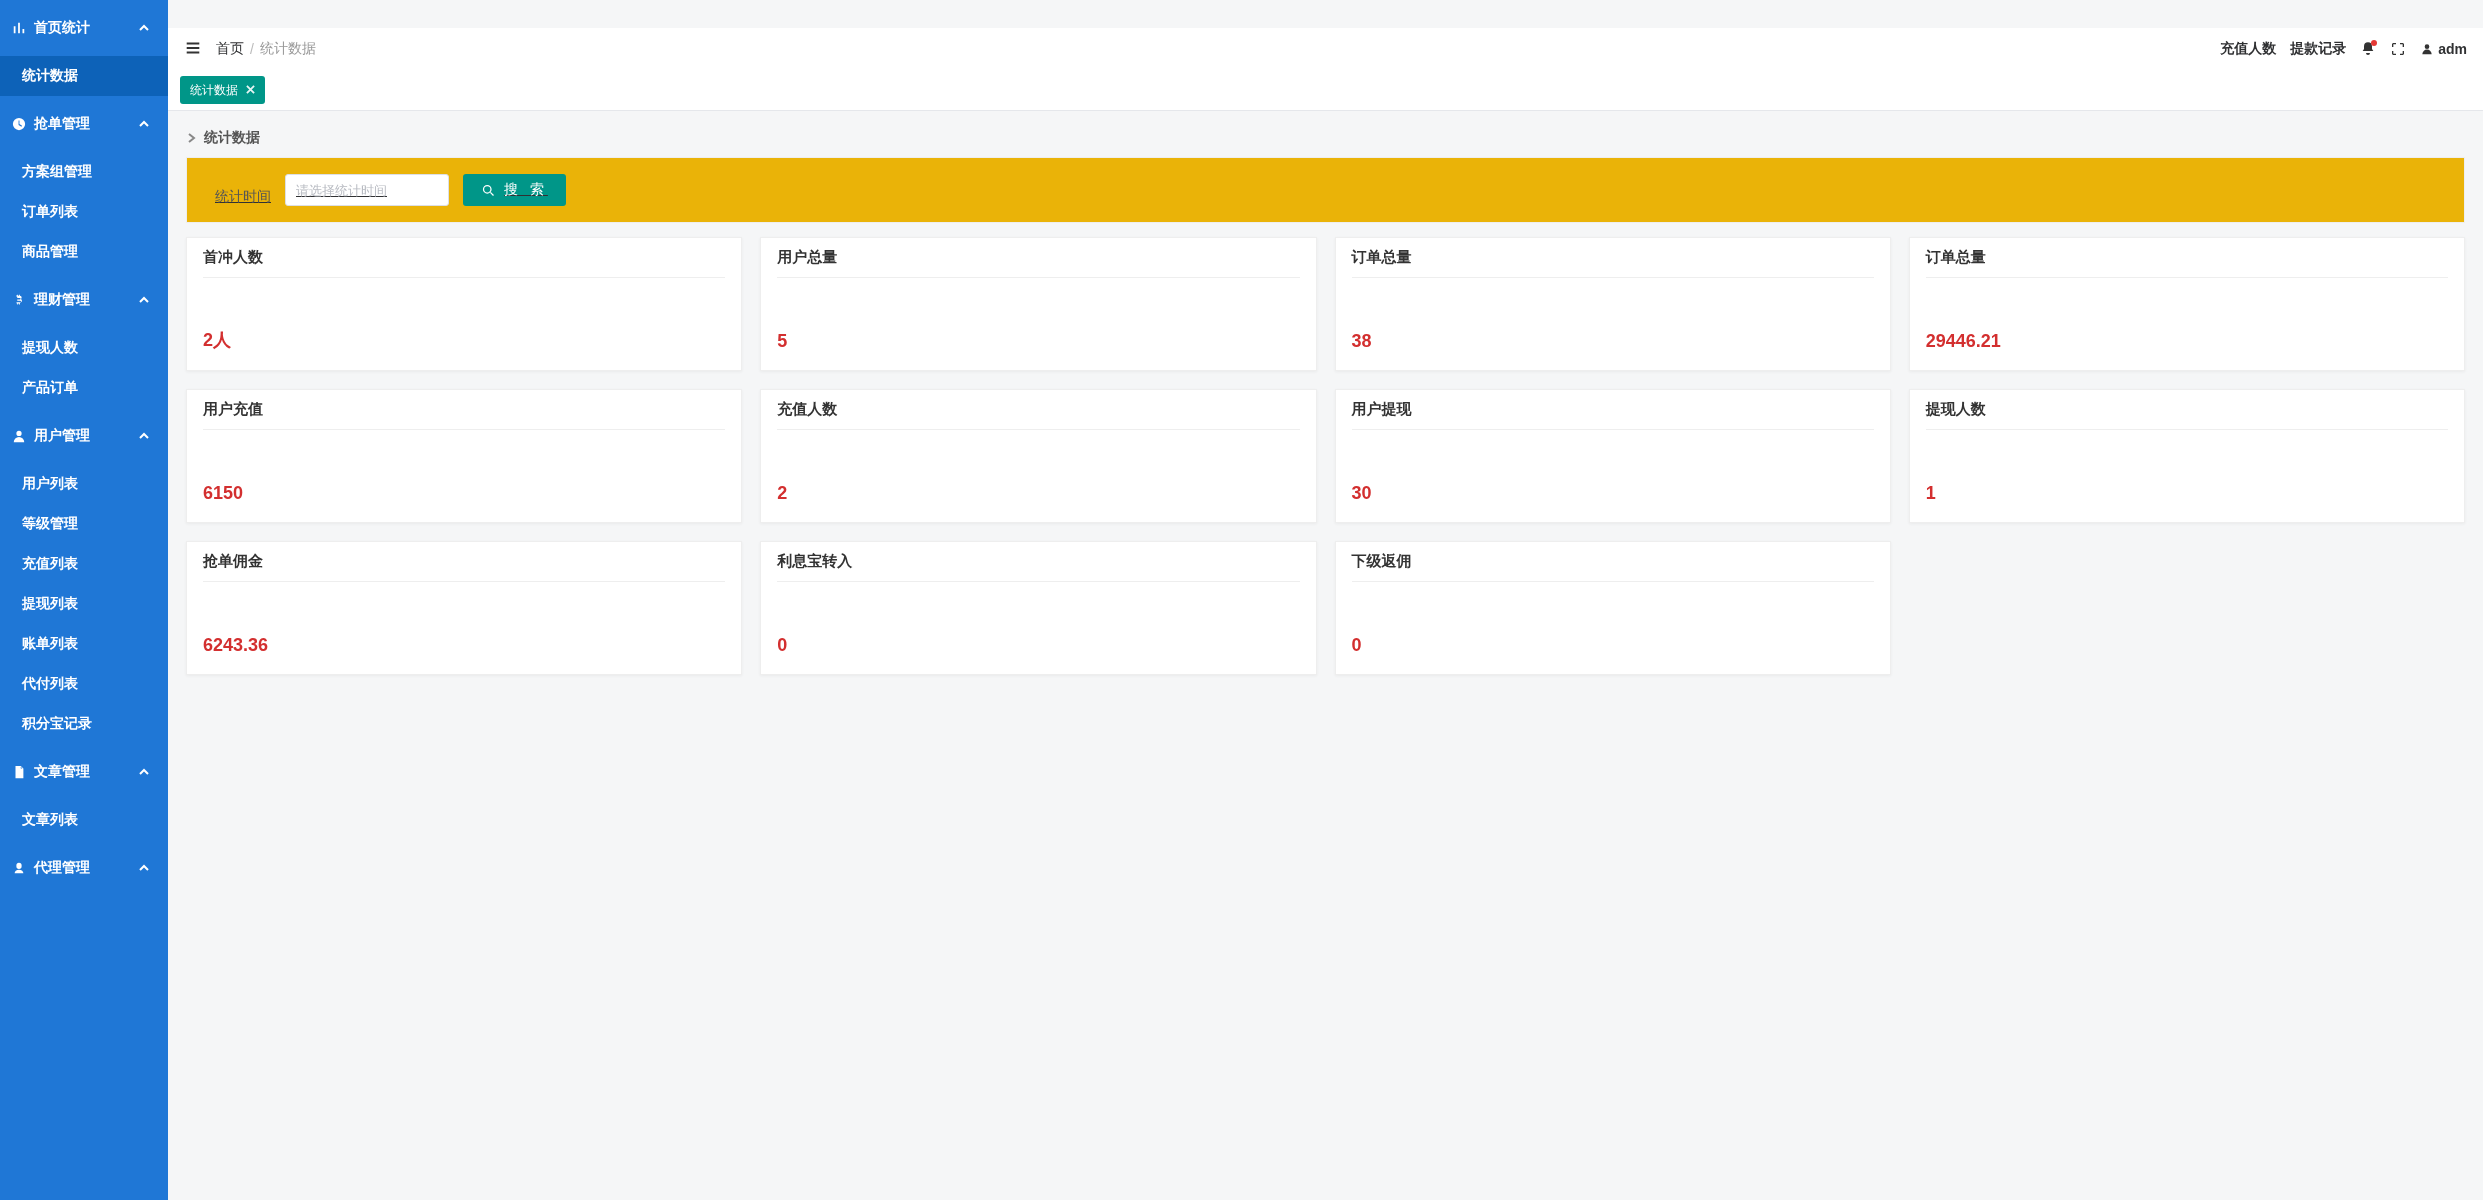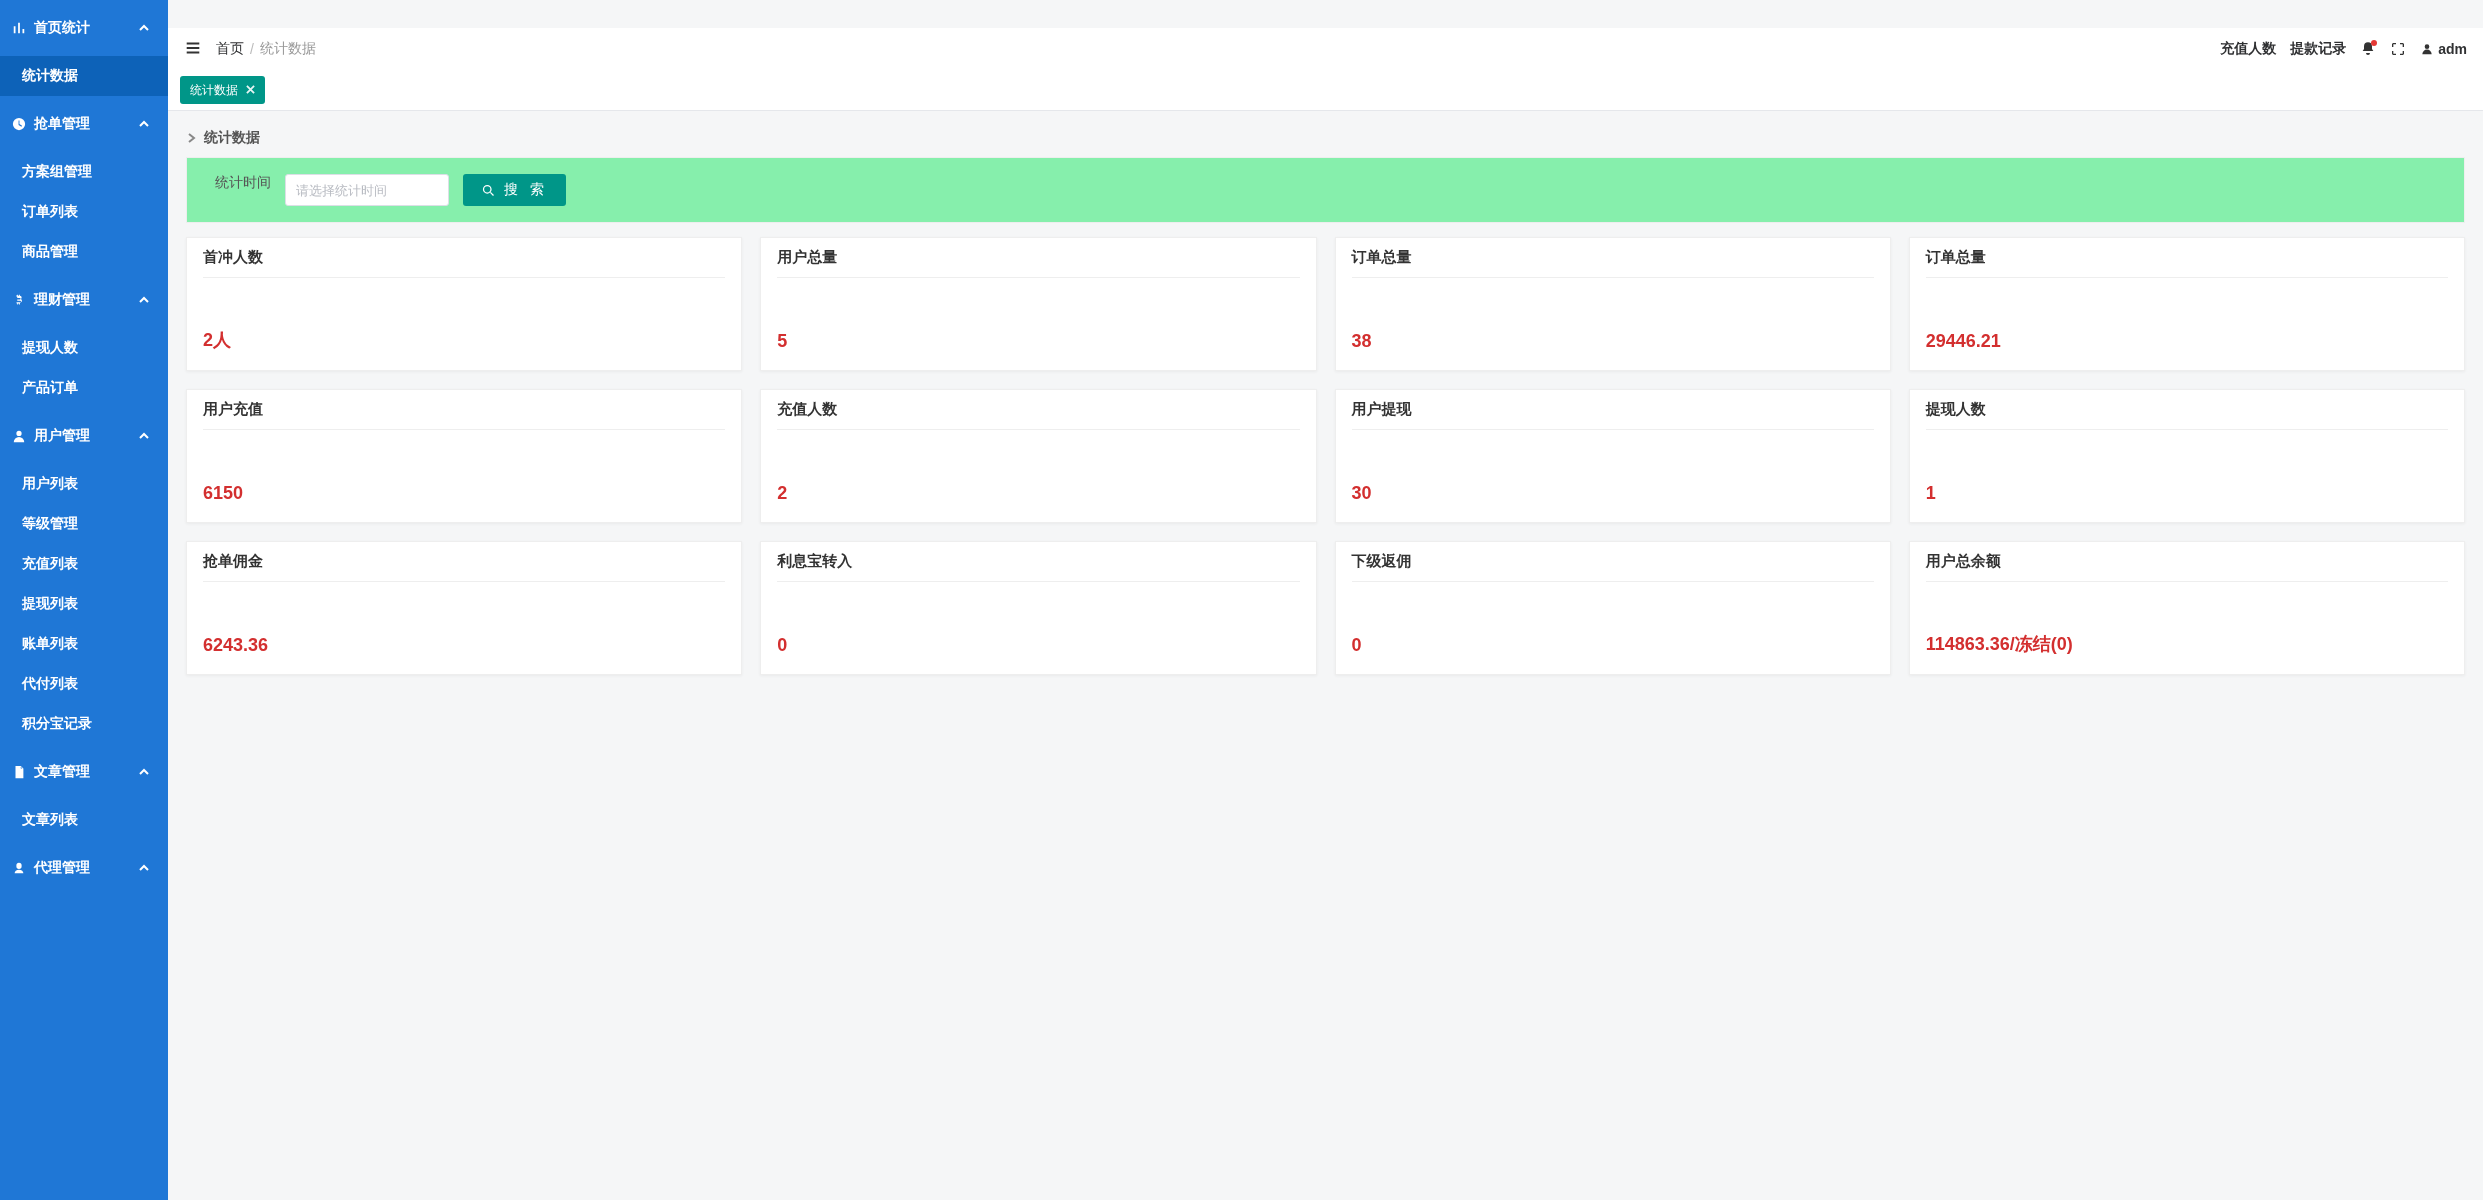--- a/index.html
+++ b/index.html
@@ -109,22 +109,22 @@
     padding: 12px 18px 24px 18px;
   }
   .section-title {
     display:flex; align-items:center; gap:6px;
     color:#555; font-size:14px; font-weight:600;
     margin: 6px 0 10px 0;
   }
   .section-title svg{ width:12px;height:12px; stroke:#888; stroke-width:2; fill:none;}
 
   .search-bar{
-    background:#86efac; border:1px solid #eee; padding:16px 28px;
-    display:flex; align-items:flex-start; gap:14px; margin-bottom:14px;
+    background:#eab308; border:1px solid #eee; padding:16px 28px;
+    display:flex; align-items:flex-end; gap:14px; margin-bottom:14px;text-decoration:underline;
   }
   .search-label{ color:#555; }
   .search-input{
     width:164px; height:32px;
     border:1px solid #dcdfe6; border-radius:3px;
     padding:0 10px; font-size:13px; color:#333;
   }
   .search-input::placeholder{ color:#b8bbc2;}
   .search-btn{
     display:inline-flex; align-items:center; gap:8px;
@@ -404,22 +404,16 @@
             <div class="card-body">
               <span class="card-value">0</span>
             </div>
           </div>
           <div class="card">
             <div class="card-head">下级返佣</div>
             <div class="card-body">
               <span class="card-value">0</span>
             </div>
           </div>
-          <div class="card">
-            <div class="card-head">用户总余额</div>
-            <div class="card-body">
-              <span class="card-value">114863.36/冻结(0)</span>
-            </div>
-          </div>
         </div>
     </div>
   </div>
 </div>
 
 </body></html>

